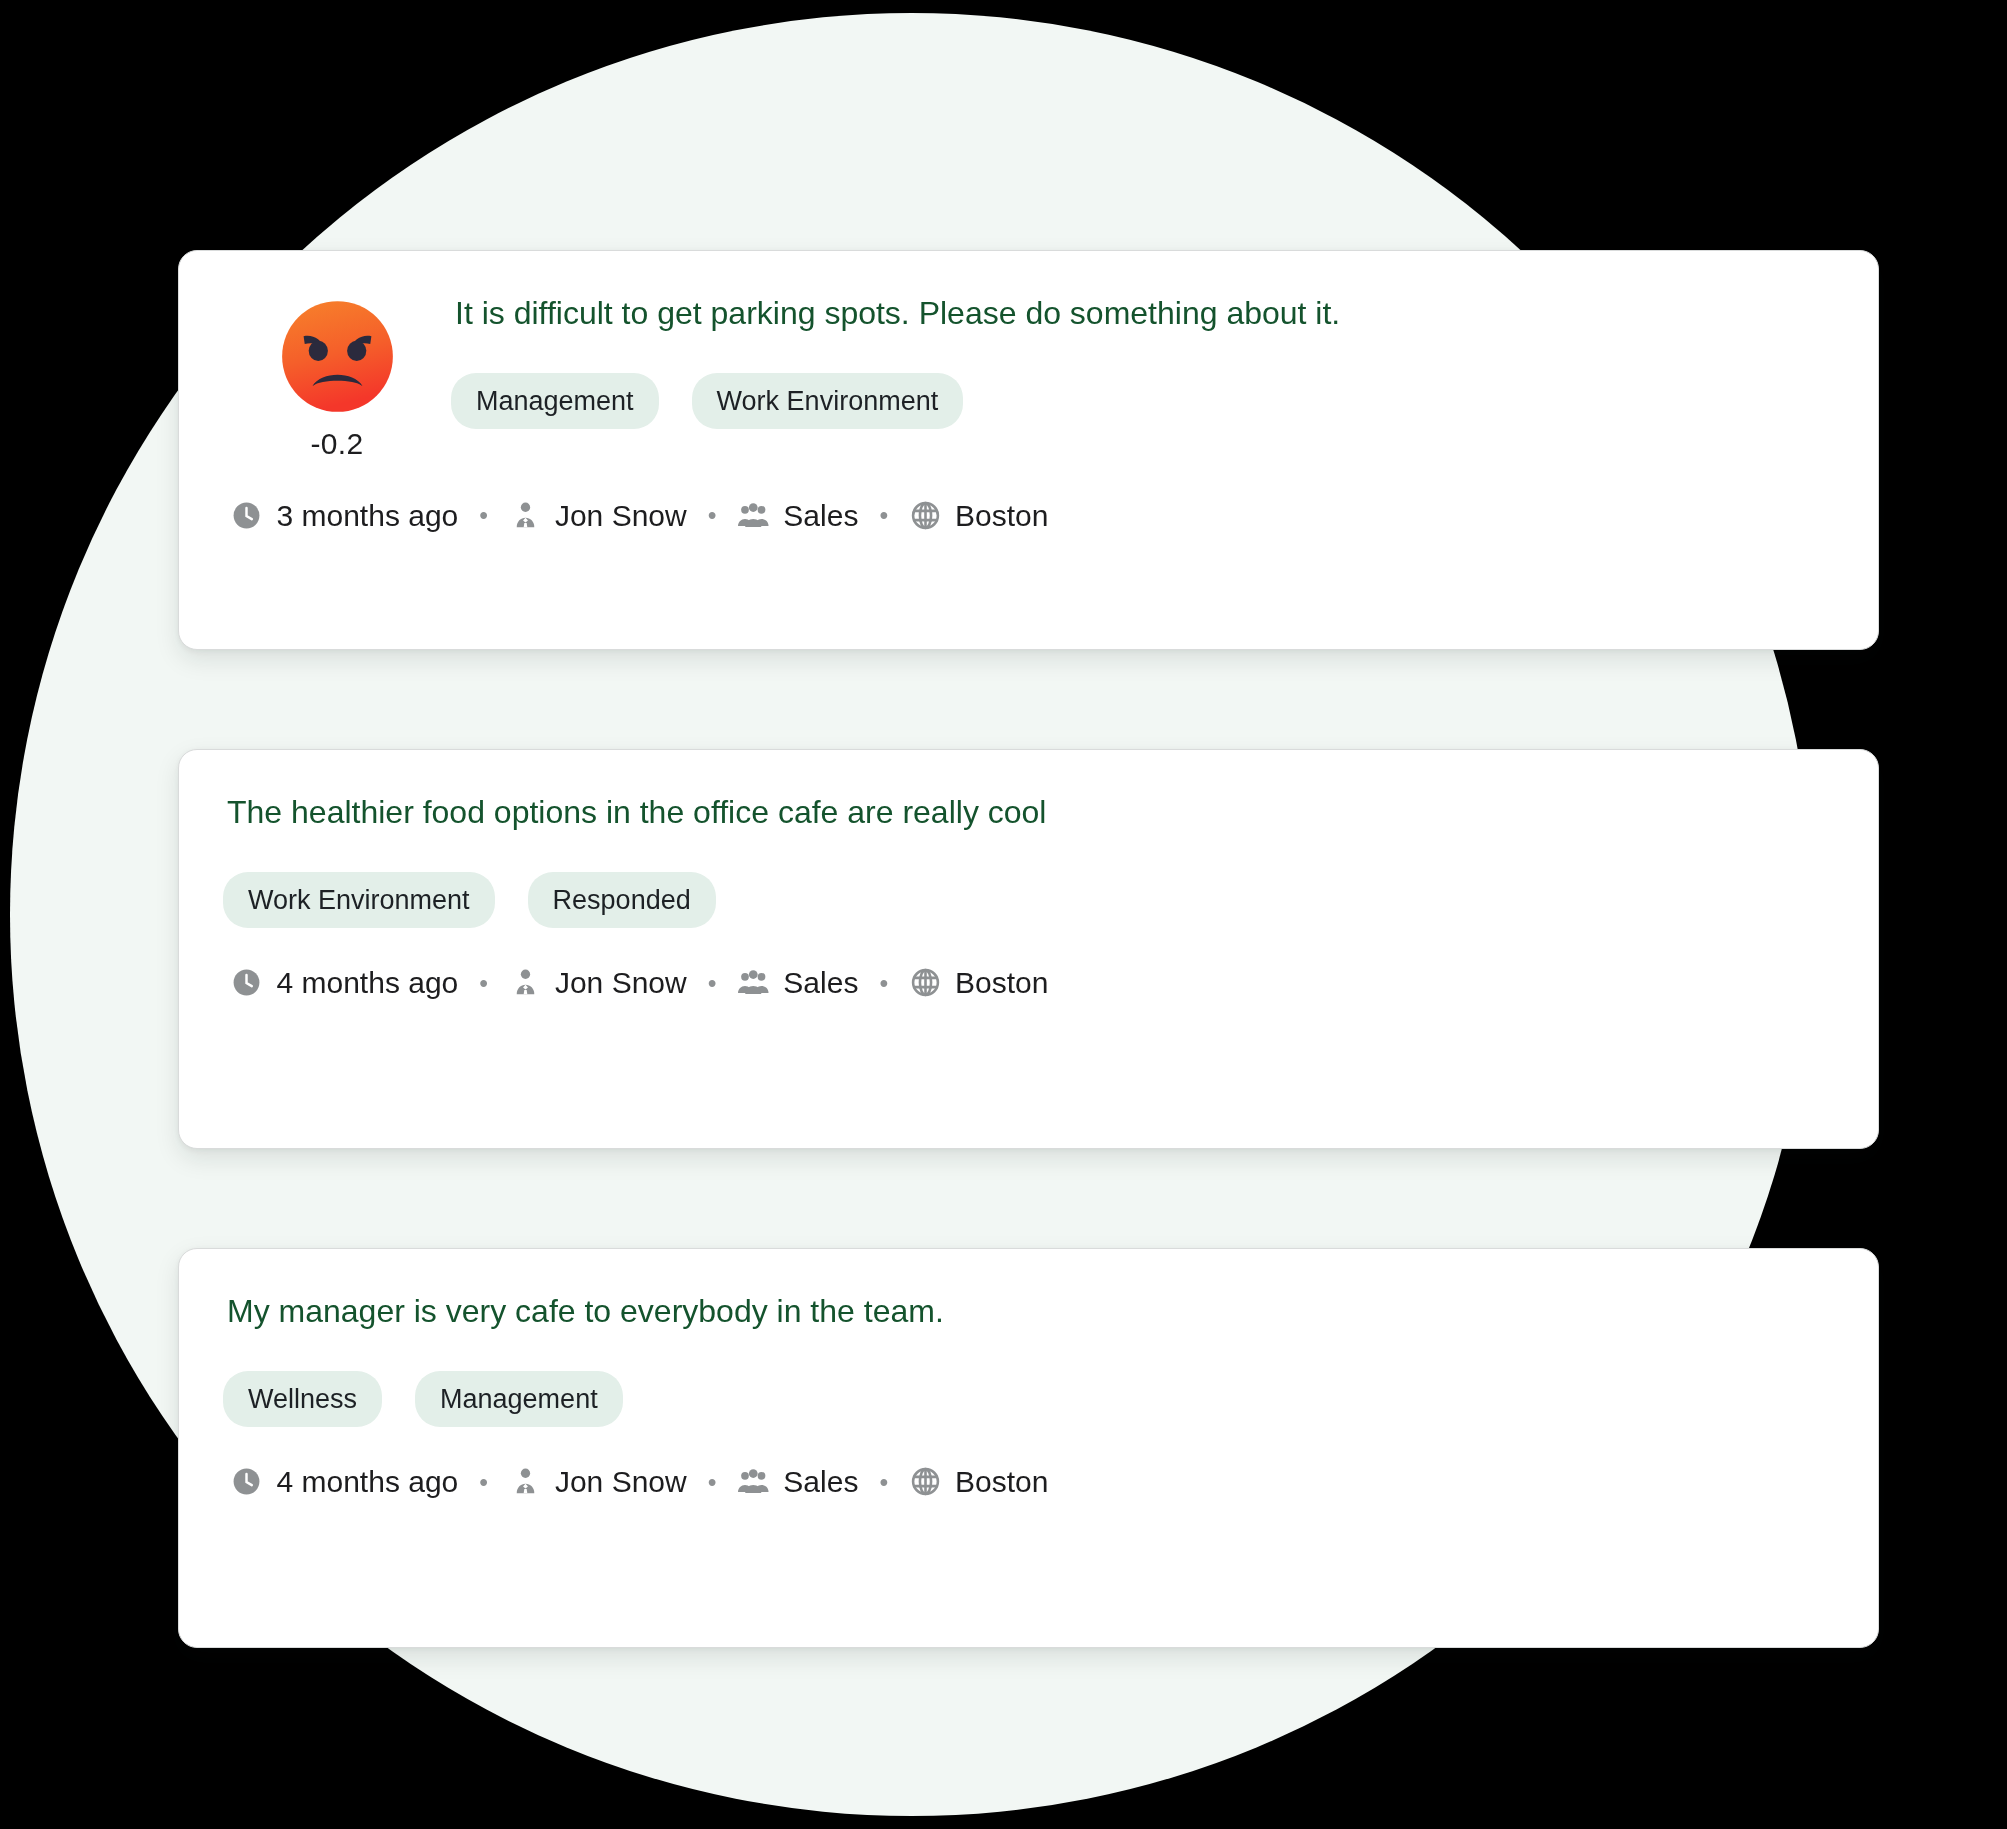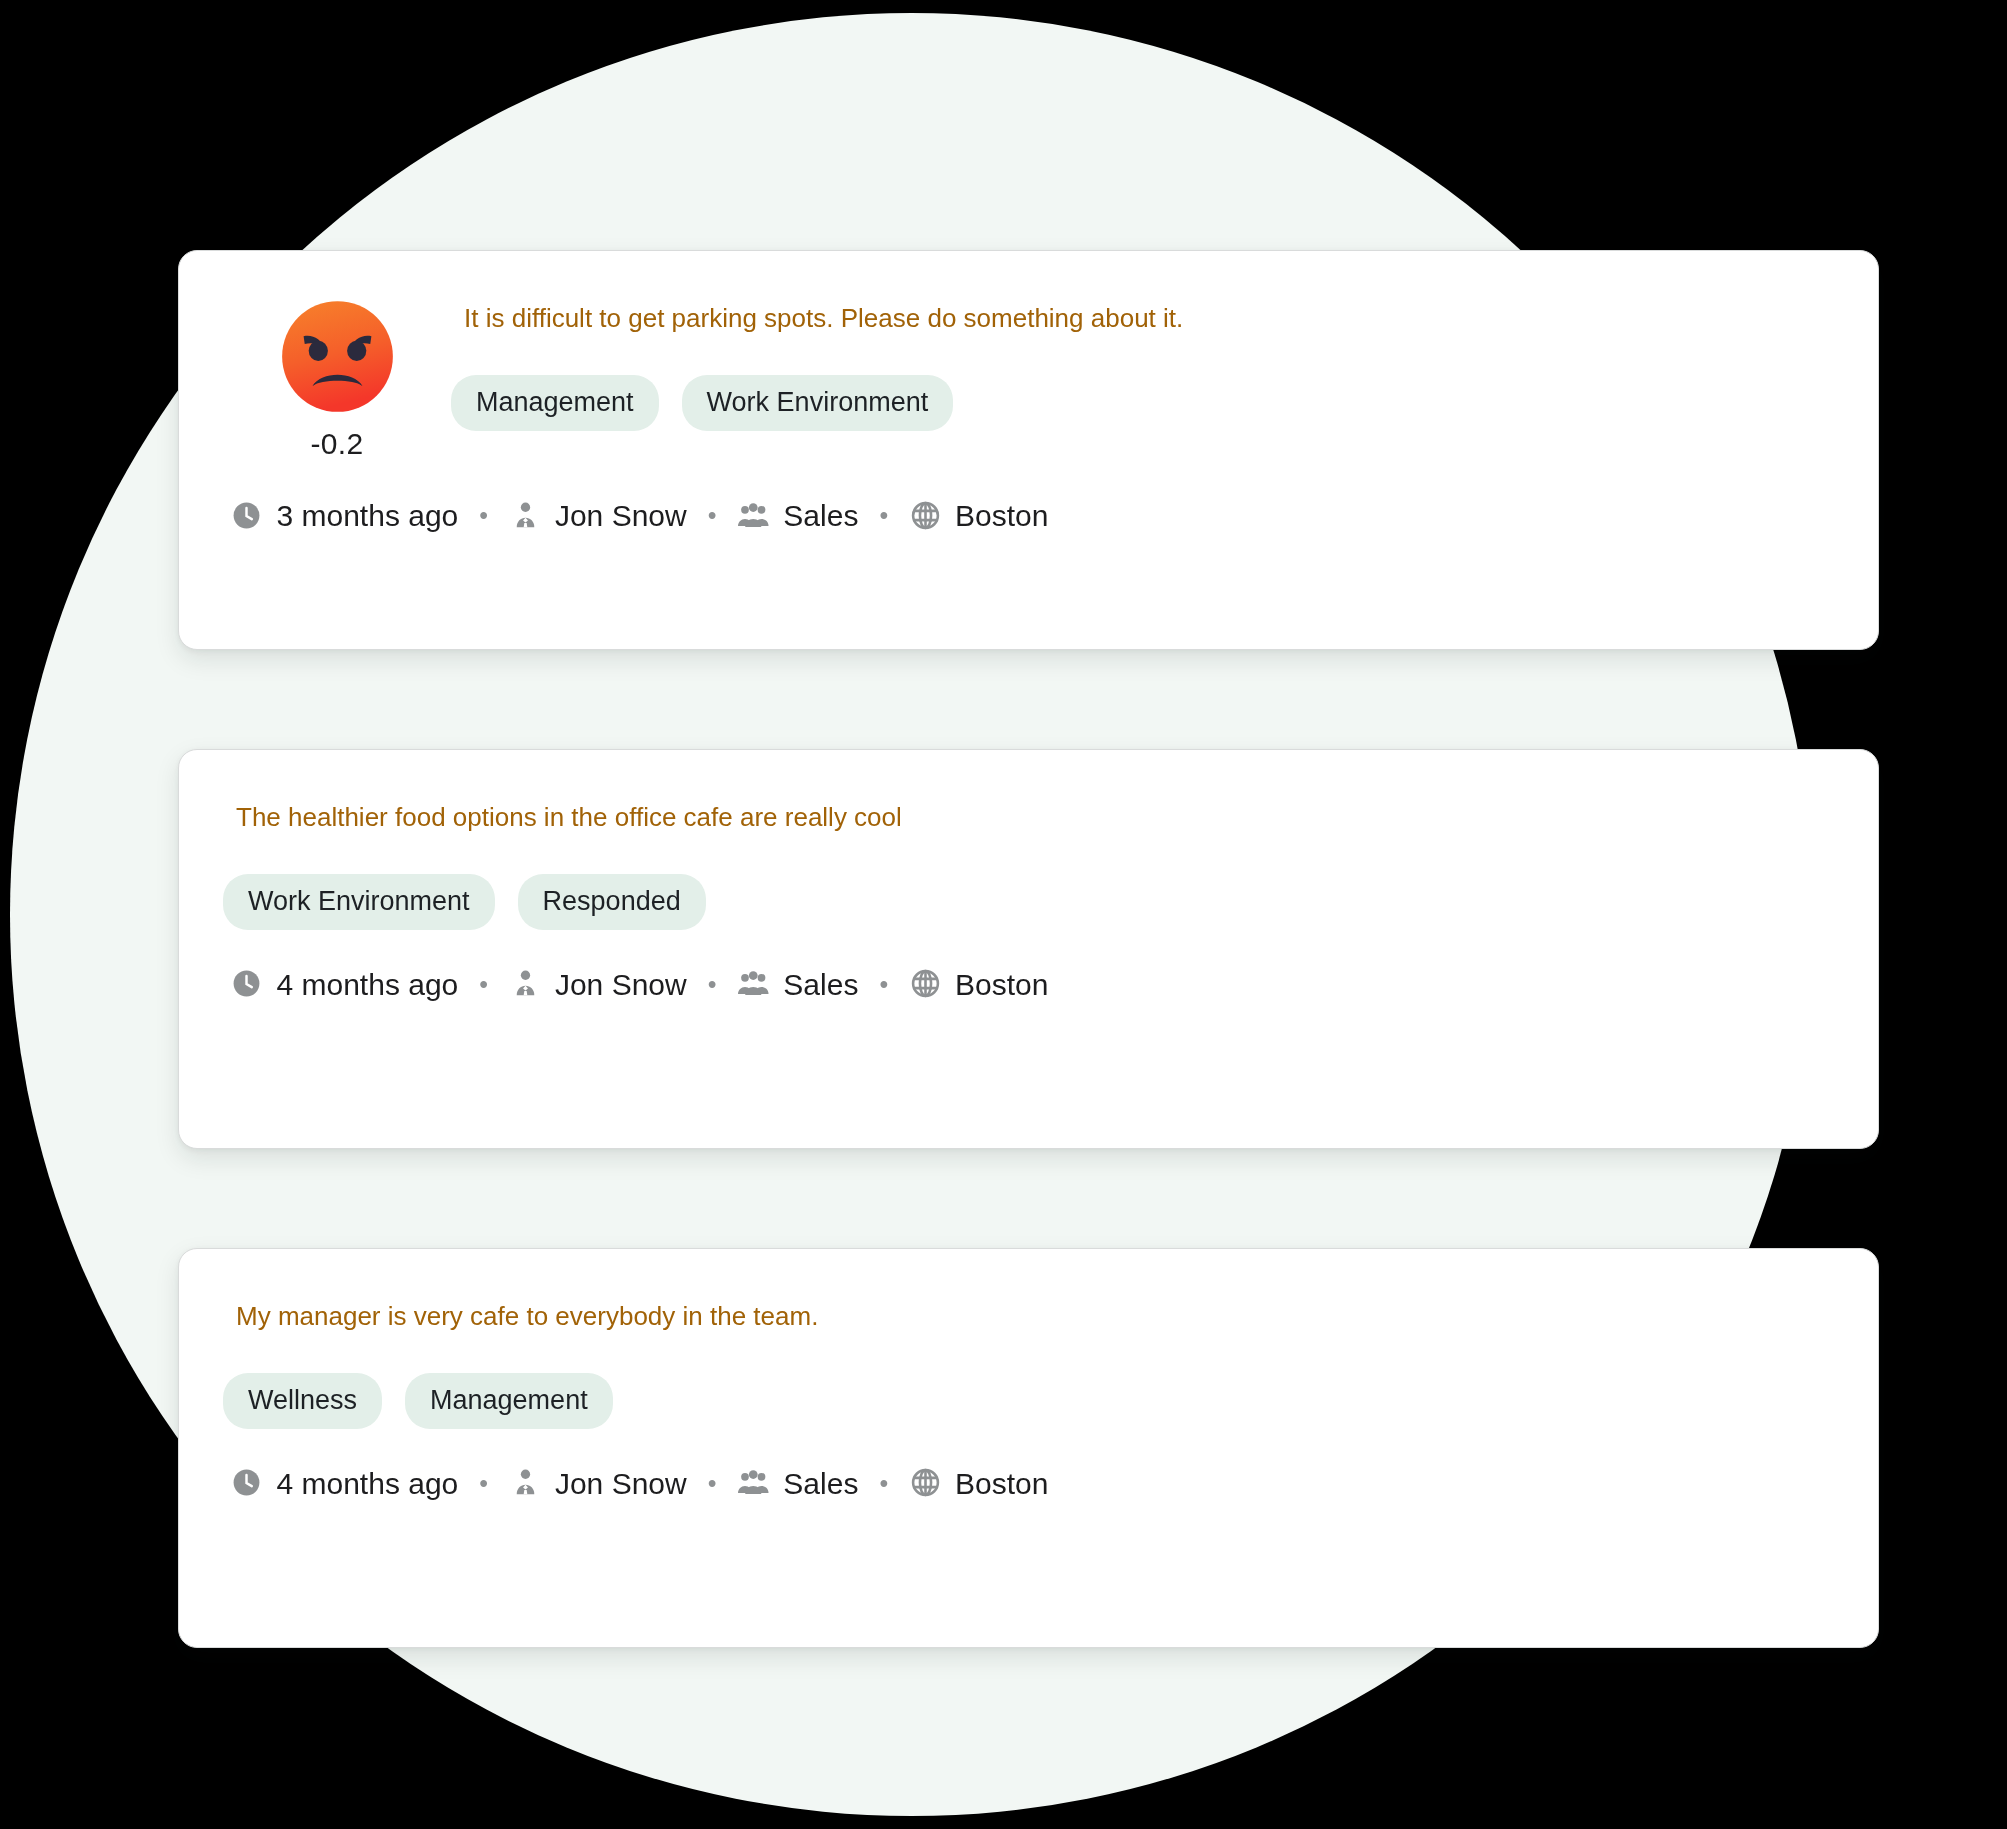--- a/index.html
+++ b/index.html
@@ -77,32 +77,32 @@
     letter-spacing: 0.3px;
   }
 
   
   .body-col {
     flex: 1 1 auto;
     min-width: 0;
     padding-top: 1.9px;
   }
   .comment-text {
-    font-size: 26px;
+    font-size: 32px;
     line-height: 1.26;
-    color: #a16207;
+    color: #14532d;
     font-family: "Liberation Sans", sans-serif;
     font-weight: 400;
-    margin: 13px;
+    margin: 4px;
   }
   .tag-row {
     margin-top: 40px;
     display: flex;
     flex-wrap: wrap;
-    gap: 23px;
+    gap: 33px;
   }
   .tag {
     display: inline-block;
     padding: 13.4px 25px;
     border-radius: 25px;
     font-size: 27px;
     line-height: 1.08;
     color: #1d2125;
     font-family: "Liberation Sans", sans-serif;
     white-space: nowrap;

